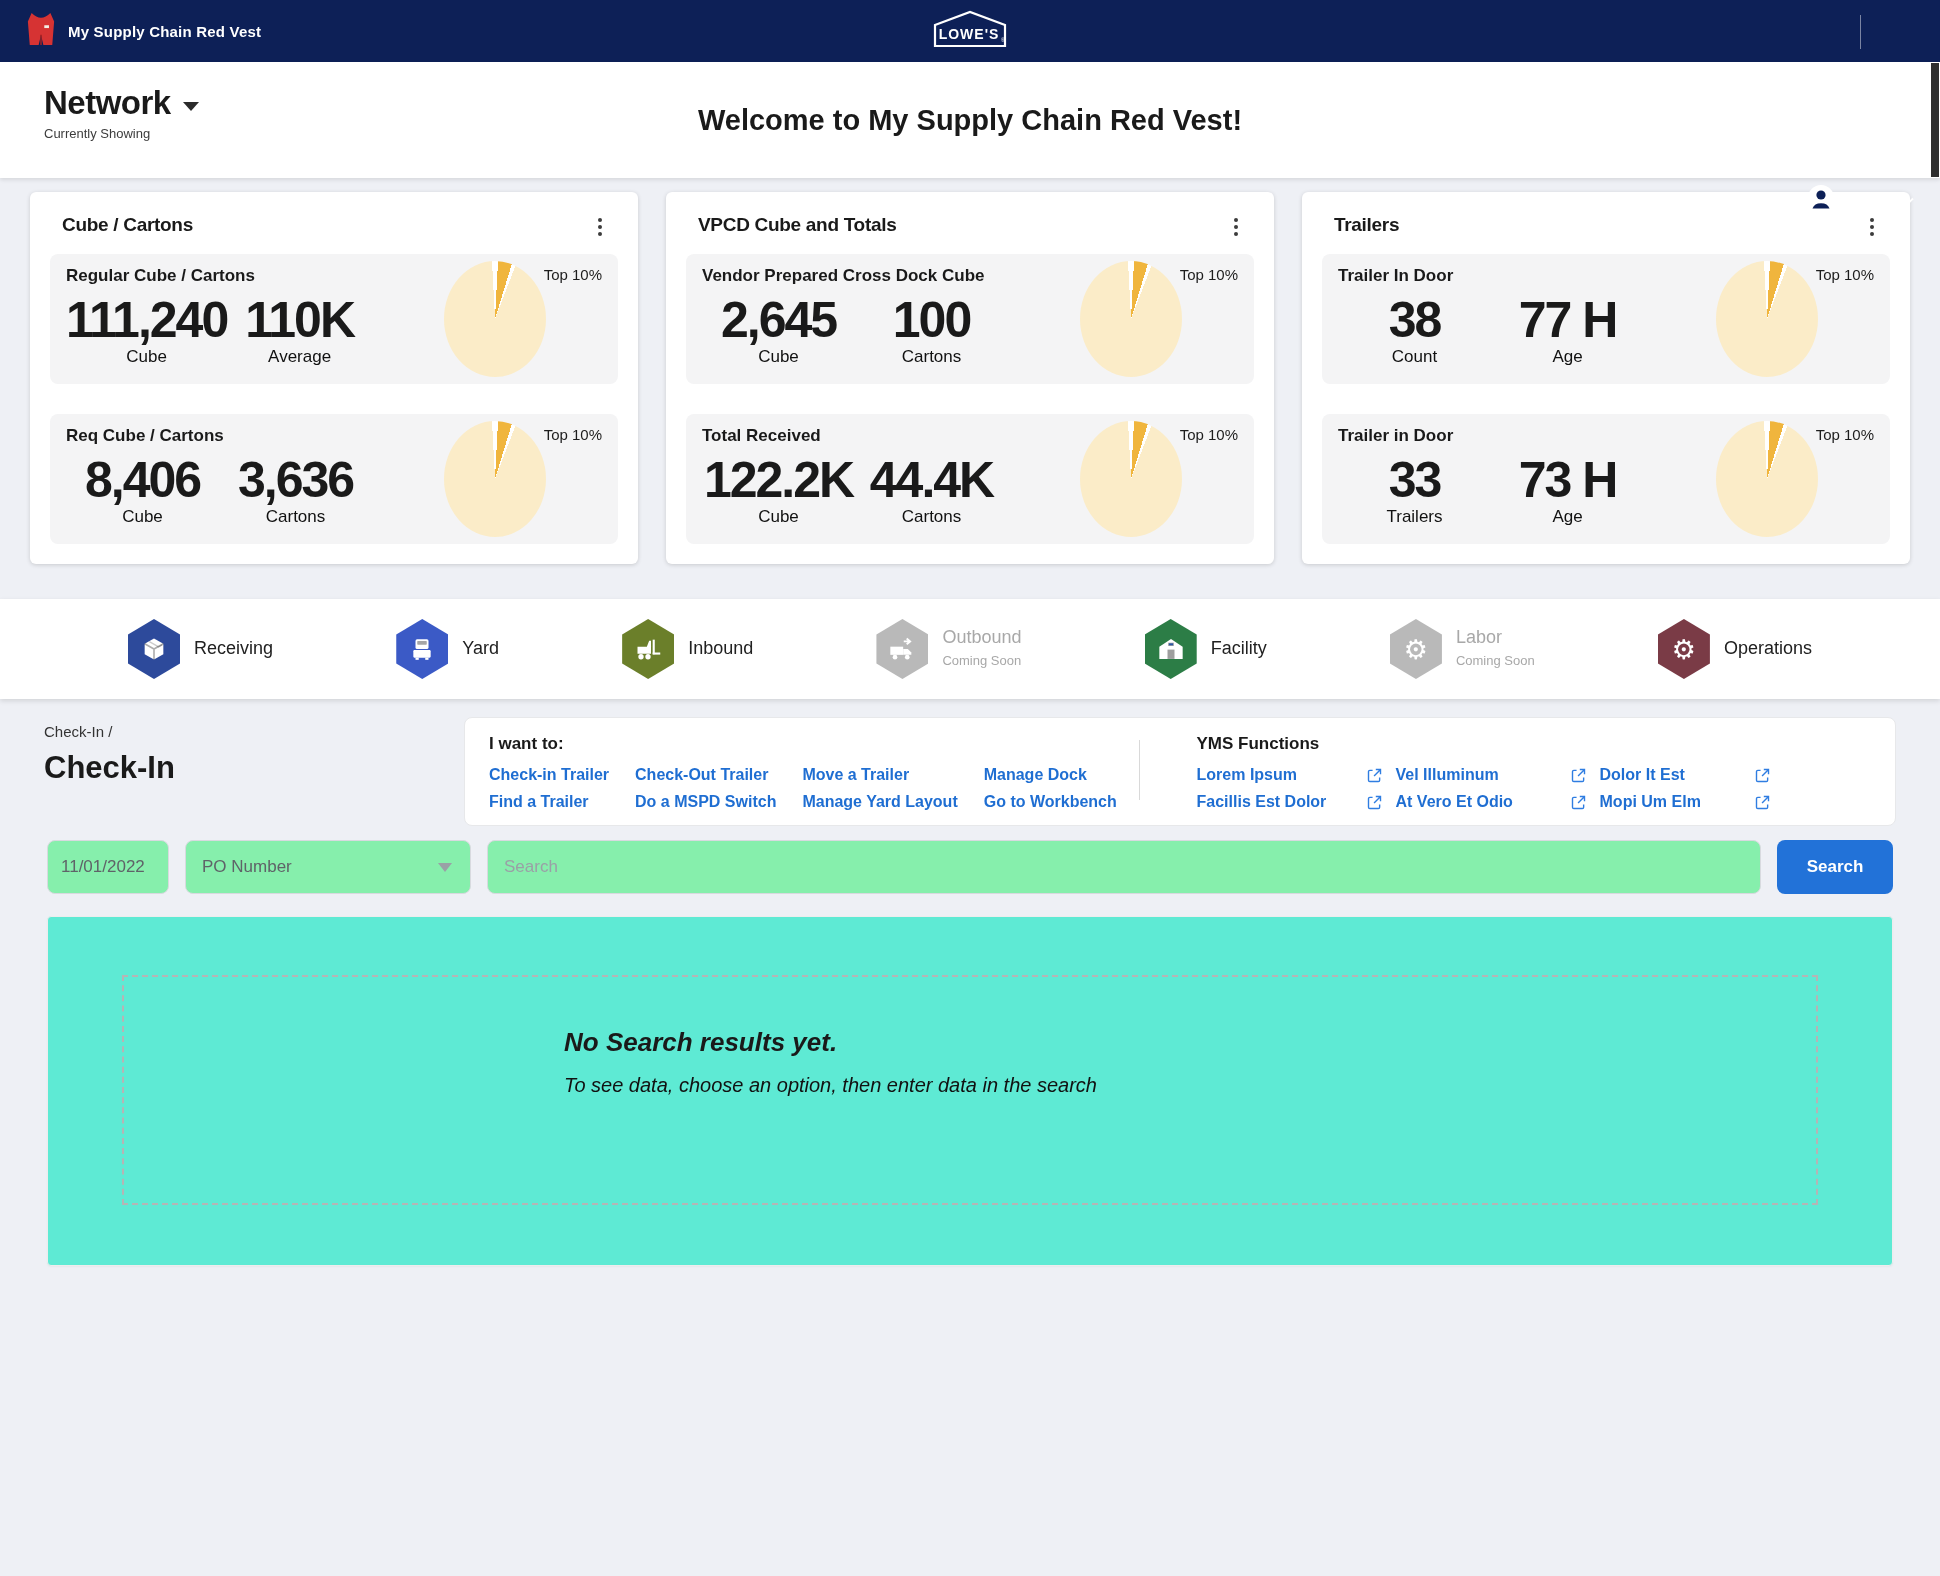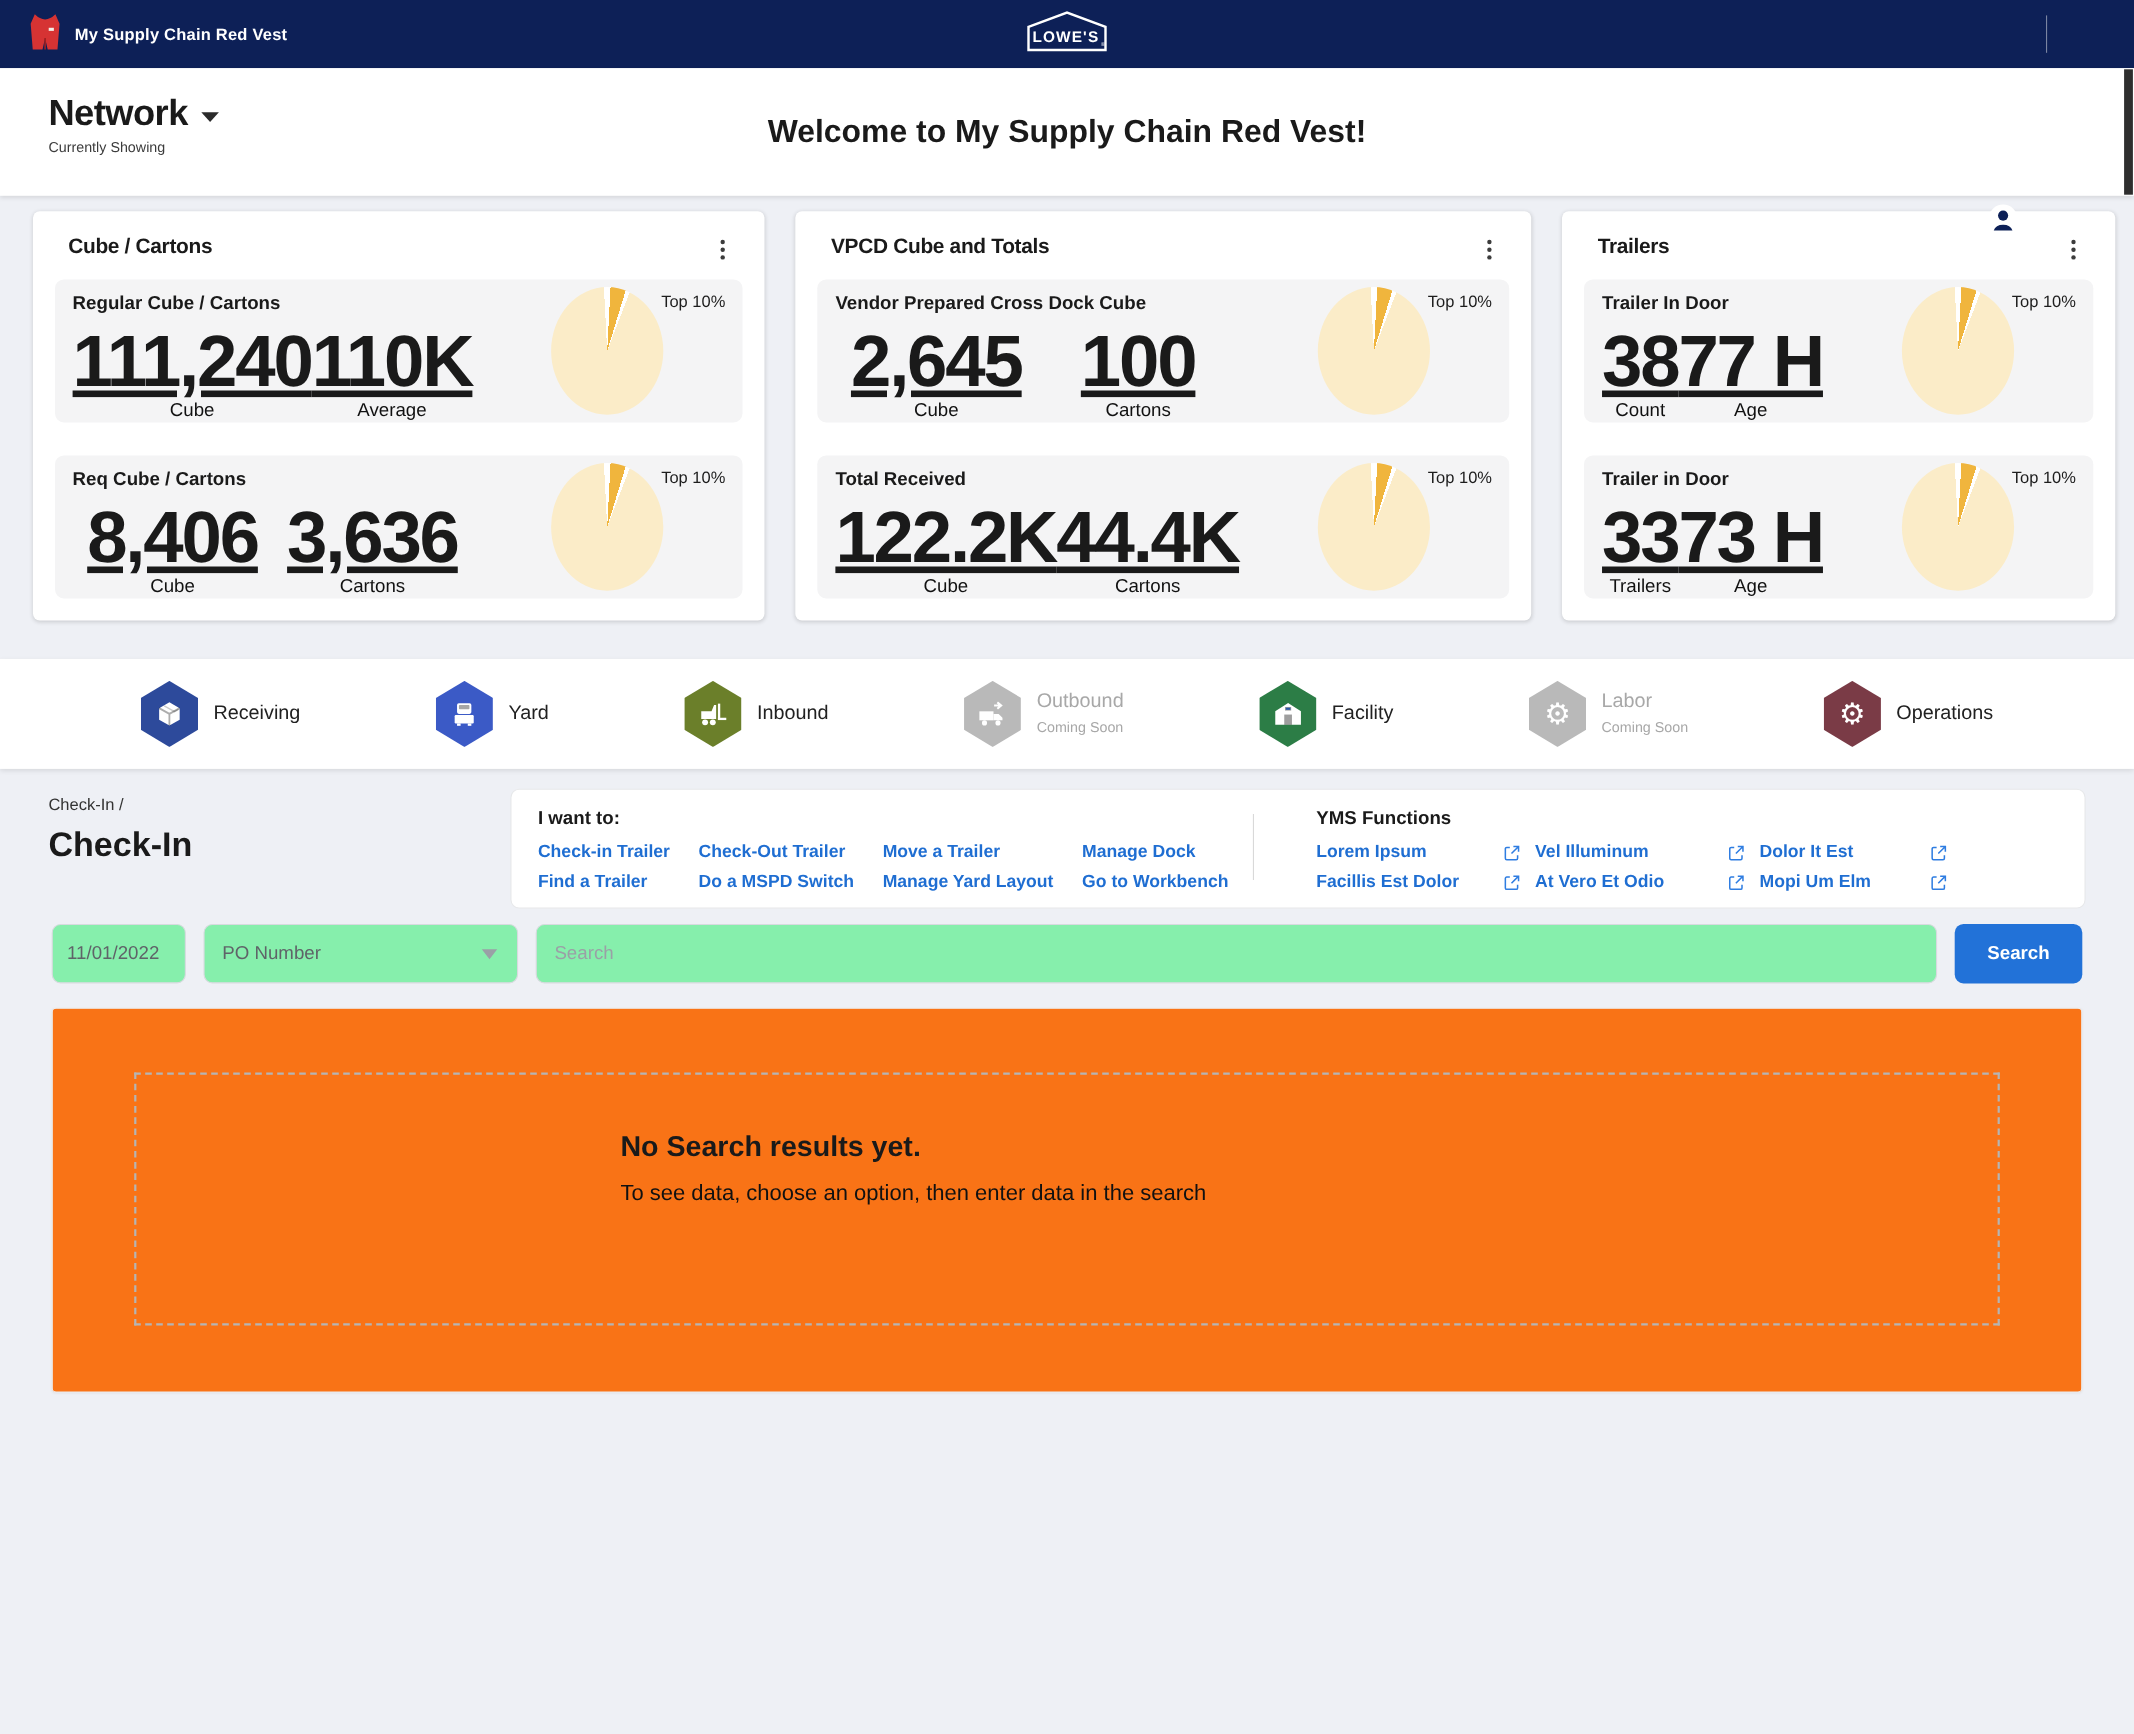--- a/index.html
+++ b/index.html
@@ -32,21 +32,21 @@
   .card-title { font-size:19px; font-weight:700; letter-spacing:-.3px; }
   .kebab { display:flex; flex-direction:column; gap:3px; padding:4px 6px; cursor:pointer; }
   .kebab i { width:4px; height:4px; border-radius:50%; background:#3c3c3c; }
   .panel { background:#f4f4f5; border-radius:8px; height:130px; position:relative; padding:12px 16px 0; }
   .panel + .panel { margin-top:30px; }
   .panel-label { font-size:17px; font-weight:700; }
   .badge-top { position:absolute; top:12px; right:16px; font-size:15px; color:#1d1d1d; }
   .pie { position:absolute; right:72px; top:50%; transform:translateY(-50%); width:102px; height:116px; border-radius:50%; }
   .stats { display:flex; margin-right:230px; padding-top:8px; }
   .stat { flex:1; text-align:center; }
-  .stat .num { font-size:66px; font-weight:700; letter-spacing:-2px; line-height:1.05; white-space:nowrap;text-decoration:underline; }
+  .stat .num { font-size:50px; font-weight:700; letter-spacing:-2px; line-height:1.05; white-space:nowrap; }
   .stat .sub { font-size:17px; margin-top:0; color:#111; }
 
   
   .modules-band { margin-top:35px; background:#fff; height:100px; display:flex; align-items:center; justify-content:space-between; padding:0 128px; box-shadow:0 2px 5px rgba(0,0,0,.12); }
   .module { display:flex; align-items:center; gap:14px; cursor:pointer; }
   .hex { width:52px; height:60px; clip-path:polygon(50% 0,100% 26%,100% 74%,50% 100%,0 74%,0 26%); display:flex; align-items:center; justify-content:center; flex:none; }
   .module-label { font-size:18px; font-weight:500; color:#212121; line-height:1.2; }
   .module.soon .module-label { color:#a8a8a8; }
   .module-sub { font-size:13px; color:#a8a8a8; font-weight:400; }
   .gear-glyph { color:#fff; font-size:27px; line-height:1; font-family:"DejaVu Sans",sans-serif; }
@@ -70,21 +70,21 @@
   .search-row { display:flex; gap:16px; margin:14px 47px 0; height:54px; }
   .field { background:#86efac; border:1px solid #d8dadf; border-radius:8px; height:54px; }
   .date-field { width:122px; font-size:17px; color:#5f6368; padding:0 0 0 13px; outline:none; }
   .select-field { width:286px; display:flex; align-items:center; justify-content:space-between; padding:0 18px 0 16px; font-size:17px; color:#5f6368; cursor:pointer; }
   .sel-arrow { width:0; height:0; border-left:7px solid transparent; border-right:7px solid transparent; border-top:9px solid #9aa0a6; }
   .search-input { flex:1; font-size:17px; padding:0 16px; color:#202124; outline:none; font-family:inherit; }
   .search-input::placeholder { color:#9aa0a6; }
   .search-btn { width:116px; height:54px; background:#2272d8; color:#fff; border:none; border-radius:8px; font-size:17px; font-weight:700; cursor:pointer; font-family:inherit; }
 
   
-  .results-card { margin:22px 47px 0; background:#f97316; border:1px solid #ededed; border-radius:4px; height:350px; padding:58px 74px; box-shadow:0 1px 2px rgba(0,0,0,.04); }
+  .results-card { margin:22px 47px 0; background:#5eead4; border:1px solid #ededed; border-radius:4px; height:350px; padding:58px 74px; box-shadow:0 1px 2px rgba(0,0,0,.04);font-style:italic; }
   .dashed-box { height:230px; border:2px dashed #b5b5b5; position:relative; }
   .no-results { position:absolute; left:440px; top:50px; }
   .no-results-title { font-size:26px; font-weight:700; }
   .no-results-sub { font-size:20px; margin-top:16px; color:#111; }
 
   
   .scrollbar-thumb { position:absolute; right:1px; top:63px; width:8px; height:114px; background:#2e2e2e; }
 </style>
 </head>
 <body>

